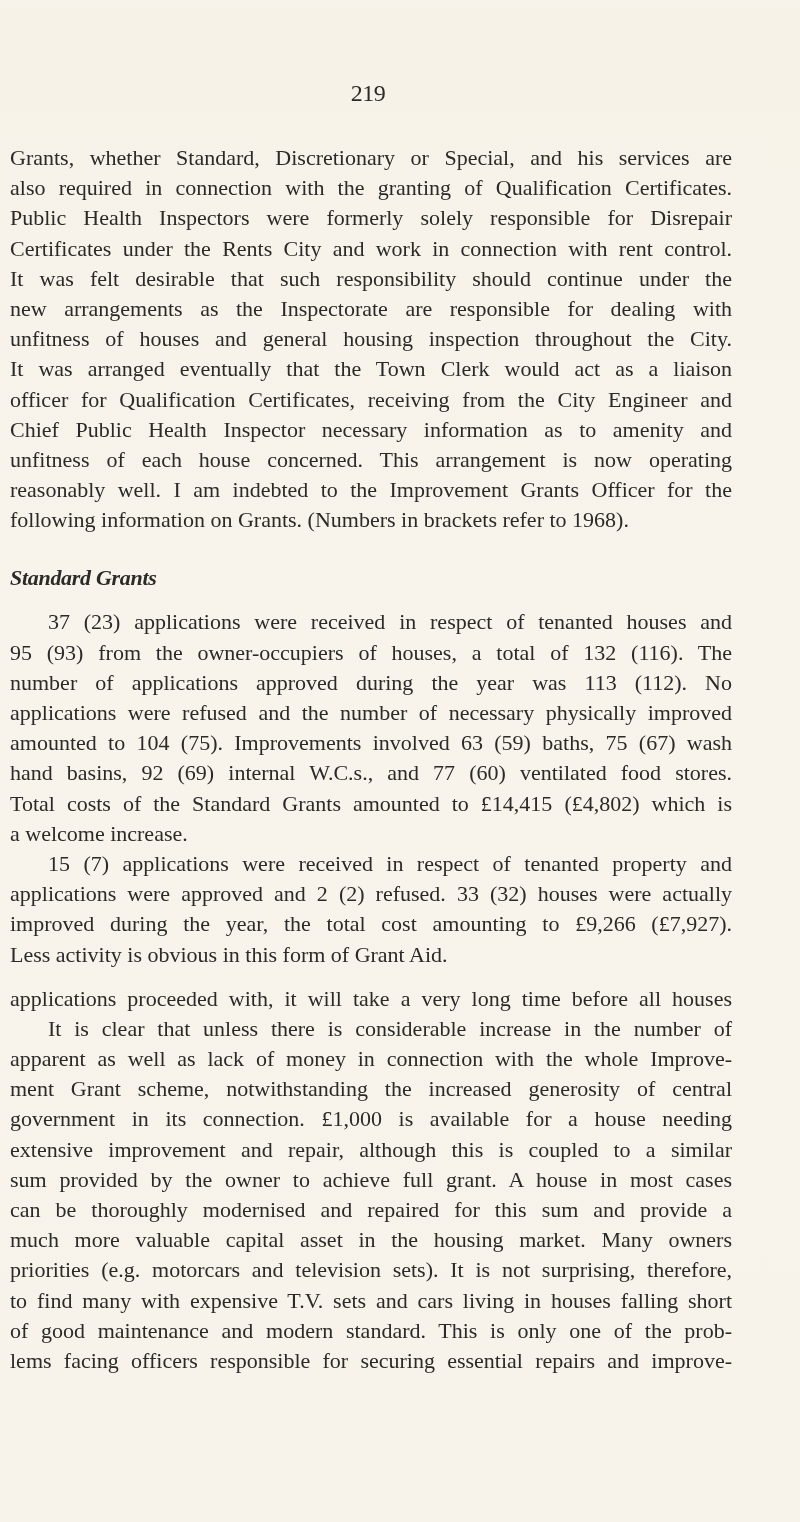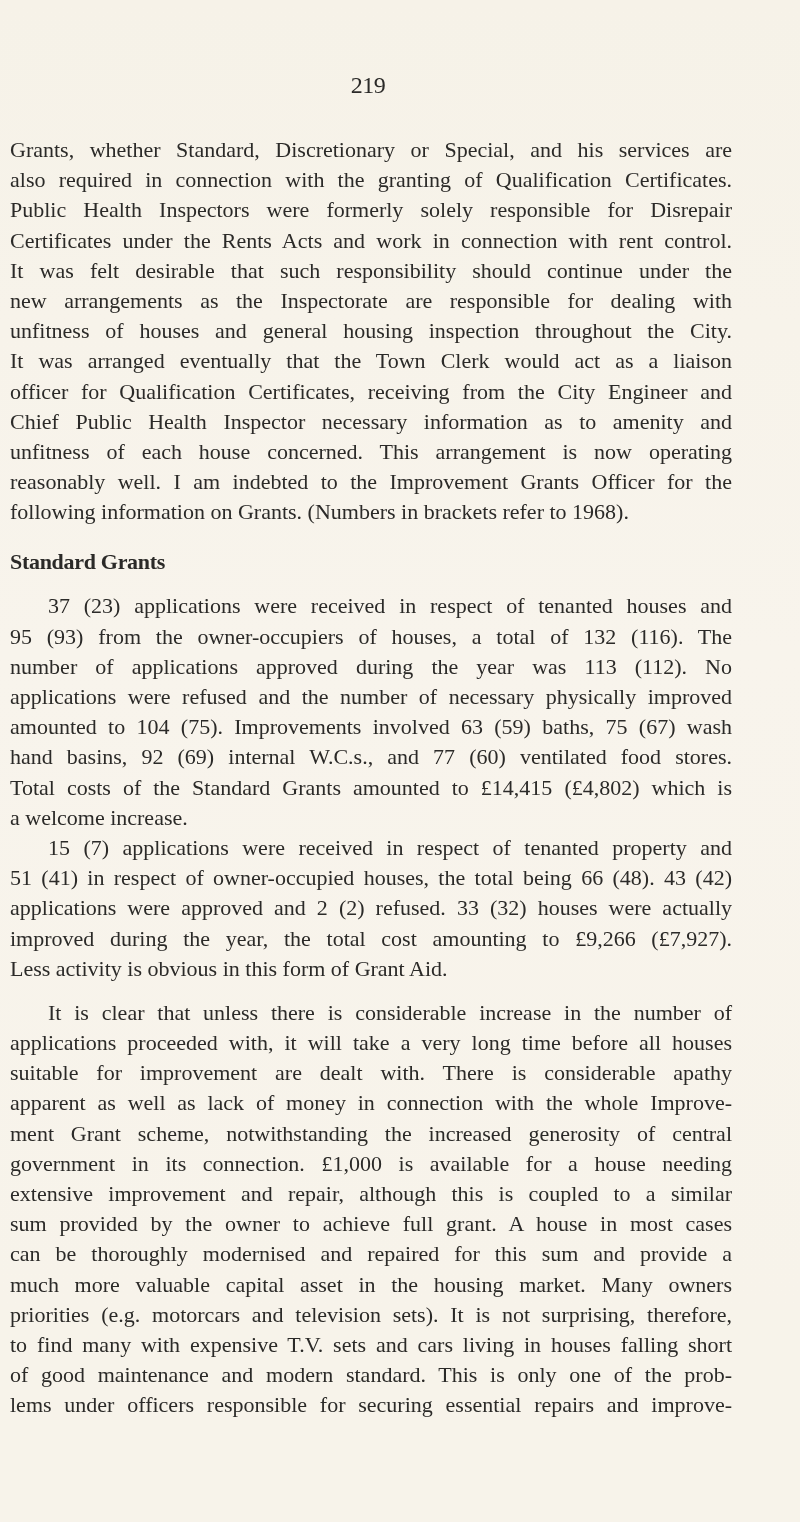--- a/index.html
+++ b/index.html
@@ -11,21 +11,21 @@
       height: 1522px;
       background: #f7f3ea;
       position: relative;
       overflow: hidden;
       font-family: "Liberation Serif", "DejaVu Serif", serif;
       color: #2b2a28;
     }
     .page {
       position: absolute;
       left: 0;
-      top: 0;
+      top: 8px;
       width: 800px;
       height: 1308px;
       background: linear-gradient(180deg, #f6f2e8 0%, #f8f4ec 50%, #f7f3ea 100%);
     }
     .page-number {
       position: absolute;
       top: 72px;
       left: 0;
       width: 736px;
       text-align: center;
@@ -54,23 +54,24 @@
     }
     .line.indent {
       padding-left: 38px;
     }
     .heading {
       display: block;
       height: 30px;
       line-height: 30px;
       font-size: 22px;
       font-weight: bold;
-      margin-top: 20px;
+      margin-top: 28px;
       margin-bottom: 14px;
       letter-spacing: -0.3px;
+      font-style: italic;
     }
     .para {
       display: block;
     }
     .para + .para.gap {
       margin-top: 26px;
     }
   </style>
 </head>
 <body>
@@ -78,21 +79,21 @@
 <div class="page">
 
   <div class="page-number">219</div>
 
   <div class="content">
 
     <div class="para">
       <span class="line">Grants, whether Standard, Discretionary or Special, and his services are</span>
       <span class="line">also required in connection with the granting of Qualification Certificates.</span>
       <span class="line">Public Health Inspectors were formerly solely responsible for Disrepair</span>
-      <span class="line">Certificates under the Rents Acts and work in connection with rent control.</span>
+      <span class="line">Certificates under the Rents City and work in connection with rent control.</span>
       <span class="line">It was felt desirable that such responsibility should continue under the</span>
       <span class="line">new arrangements as the Inspectorate are responsible for dealing with</span>
       <span class="line">unfitness of houses and general housing inspection throughout the City.</span>
       <span class="line">It was arranged eventually that the Town Clerk would act as a liaison</span>
       <span class="line">officer for Qualification Certificates, receiving from the City Engineer and</span>
       <span class="line">Chief Public Health Inspector necessary information as to amenity and</span>
       <span class="line">unfitness of each house concerned. This arrangement is now operating</span>
       <span class="line">reasonably well. I am indebted to the Improvement Grants Officer for the</span>
       <span class="line last">following information on Grants. (Numbers in brackets refer to 1968).</span>
     </div>
@@ -104,38 +105,36 @@
       <span class="line">number of applications approved during the year was 113 (112). No</span>
       <span class="line">applications were refused and the number of necessary physically improved</span>
       <span class="line">amounted to 104 (75). Improvements involved 63 (59) baths, 75 (67) wash</span>
       <span class="line">hand basins, 92 (69) internal W.C.s., and 77 (60) ventilated food stores.</span>
       <span class="line">Total costs of the Standard Grants amounted to £14,415 (£4,802) which is</span>
       <span class="line last">a welcome increase.</span>
     </div>
 
     <div class="para">
       <span class="line indent">15 (7) applications were received in respect of tenanted property and</span>
-      <span class="line">51 (41) in respect of owner-occupied houses, the total being 66 (48). 43 (42)</span>
       <span class="line">applications were approved and 2 (2) refused. 33 (32) houses were actually</span>
       <span class="line">improved during the year, the total cost amounting to £9,266 (£7,927).</span>
       <span class="line last">Less activity is obvious in this form of Grant Aid.</span>
     </div>
 
     <div class="para gap" style="margin-top:14px;">
+      <span class="line">applications proceeded with, it will take a very long time before all houses</span>
       <span class="line indent">It is clear that unless there is considerable increase in the number of</span>
-      <span class="line">applications proceeded with, it will take a very long time before all houses</span>
-      <span class="line">suitable for improvement are dealt with. There is considerable apathy</span>
       <span class="line">apparent as well as lack of money in connection with the whole Improve-</span>
       <span class="line">ment Grant scheme, notwithstanding the increased generosity of central</span>
       <span class="line">government in its connection. £1,000 is available for a house needing</span>
       <span class="line">extensive improvement and repair, although this is coupled to a similar</span>
       <span class="line">sum provided by the owner to achieve full grant. A house in most cases</span>
       <span class="line">can be thoroughly modernised and repaired for this sum and provide a</span>
       <span class="line">much more valuable capital asset in the housing market. Many owners</span>
       <span class="line">priorities (e.g. motorcars and television sets). It is not surprising, therefore,</span>
       <span class="line">to find many with expensive T.V. sets and cars living in houses falling short</span>
       <span class="line">of good maintenance and modern standard. This is only one of the prob-</span>
-      <span class="line">lems under officers responsible for securing essential repairs and improve-</span>
+      <span class="line">lems facing officers responsible for securing essential repairs and improve-</span>
 
     </div>
 
   </div>
 </div>
 
 </body></html>

